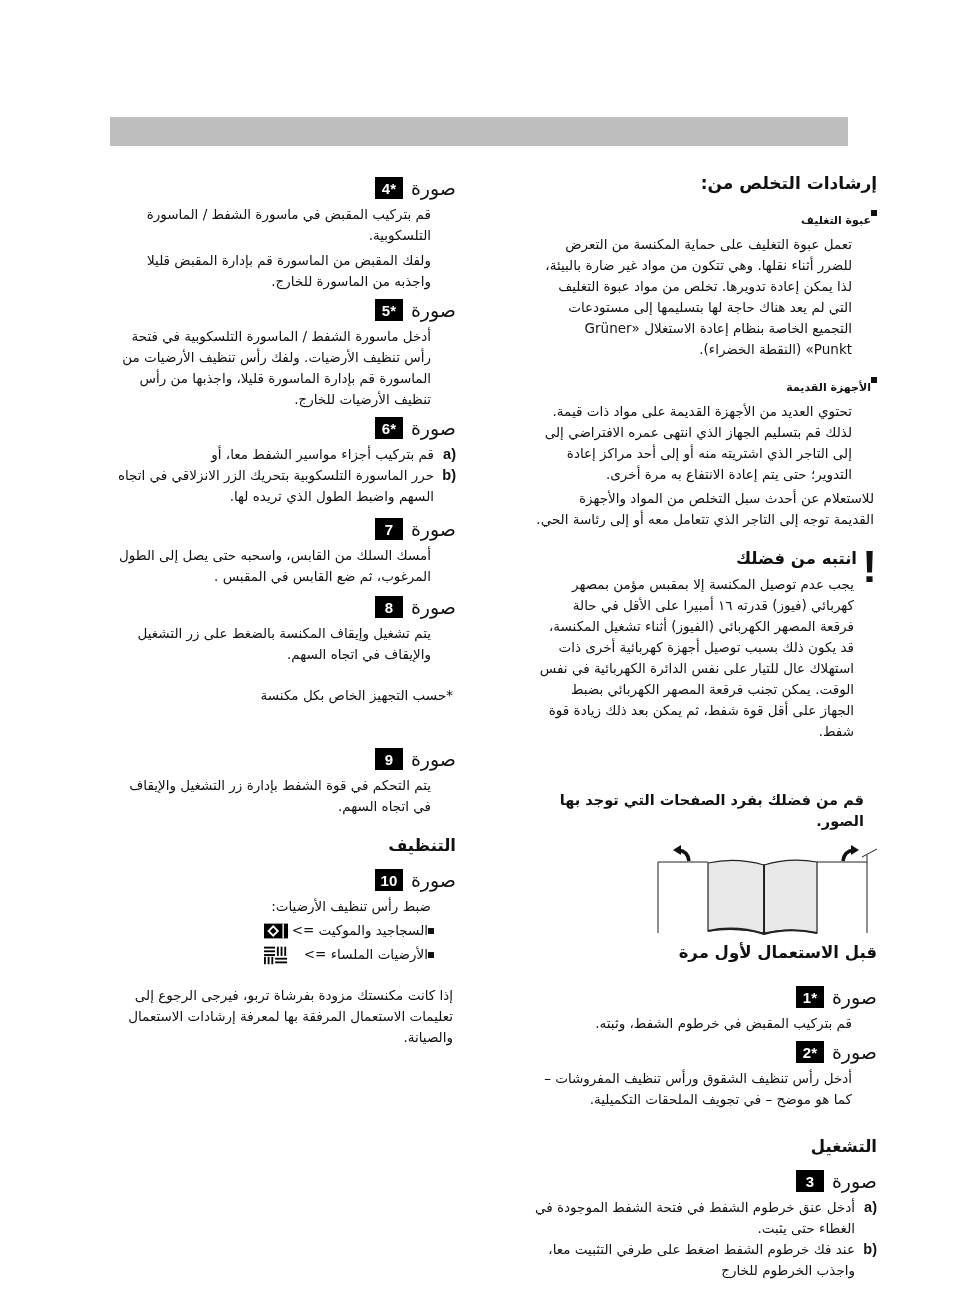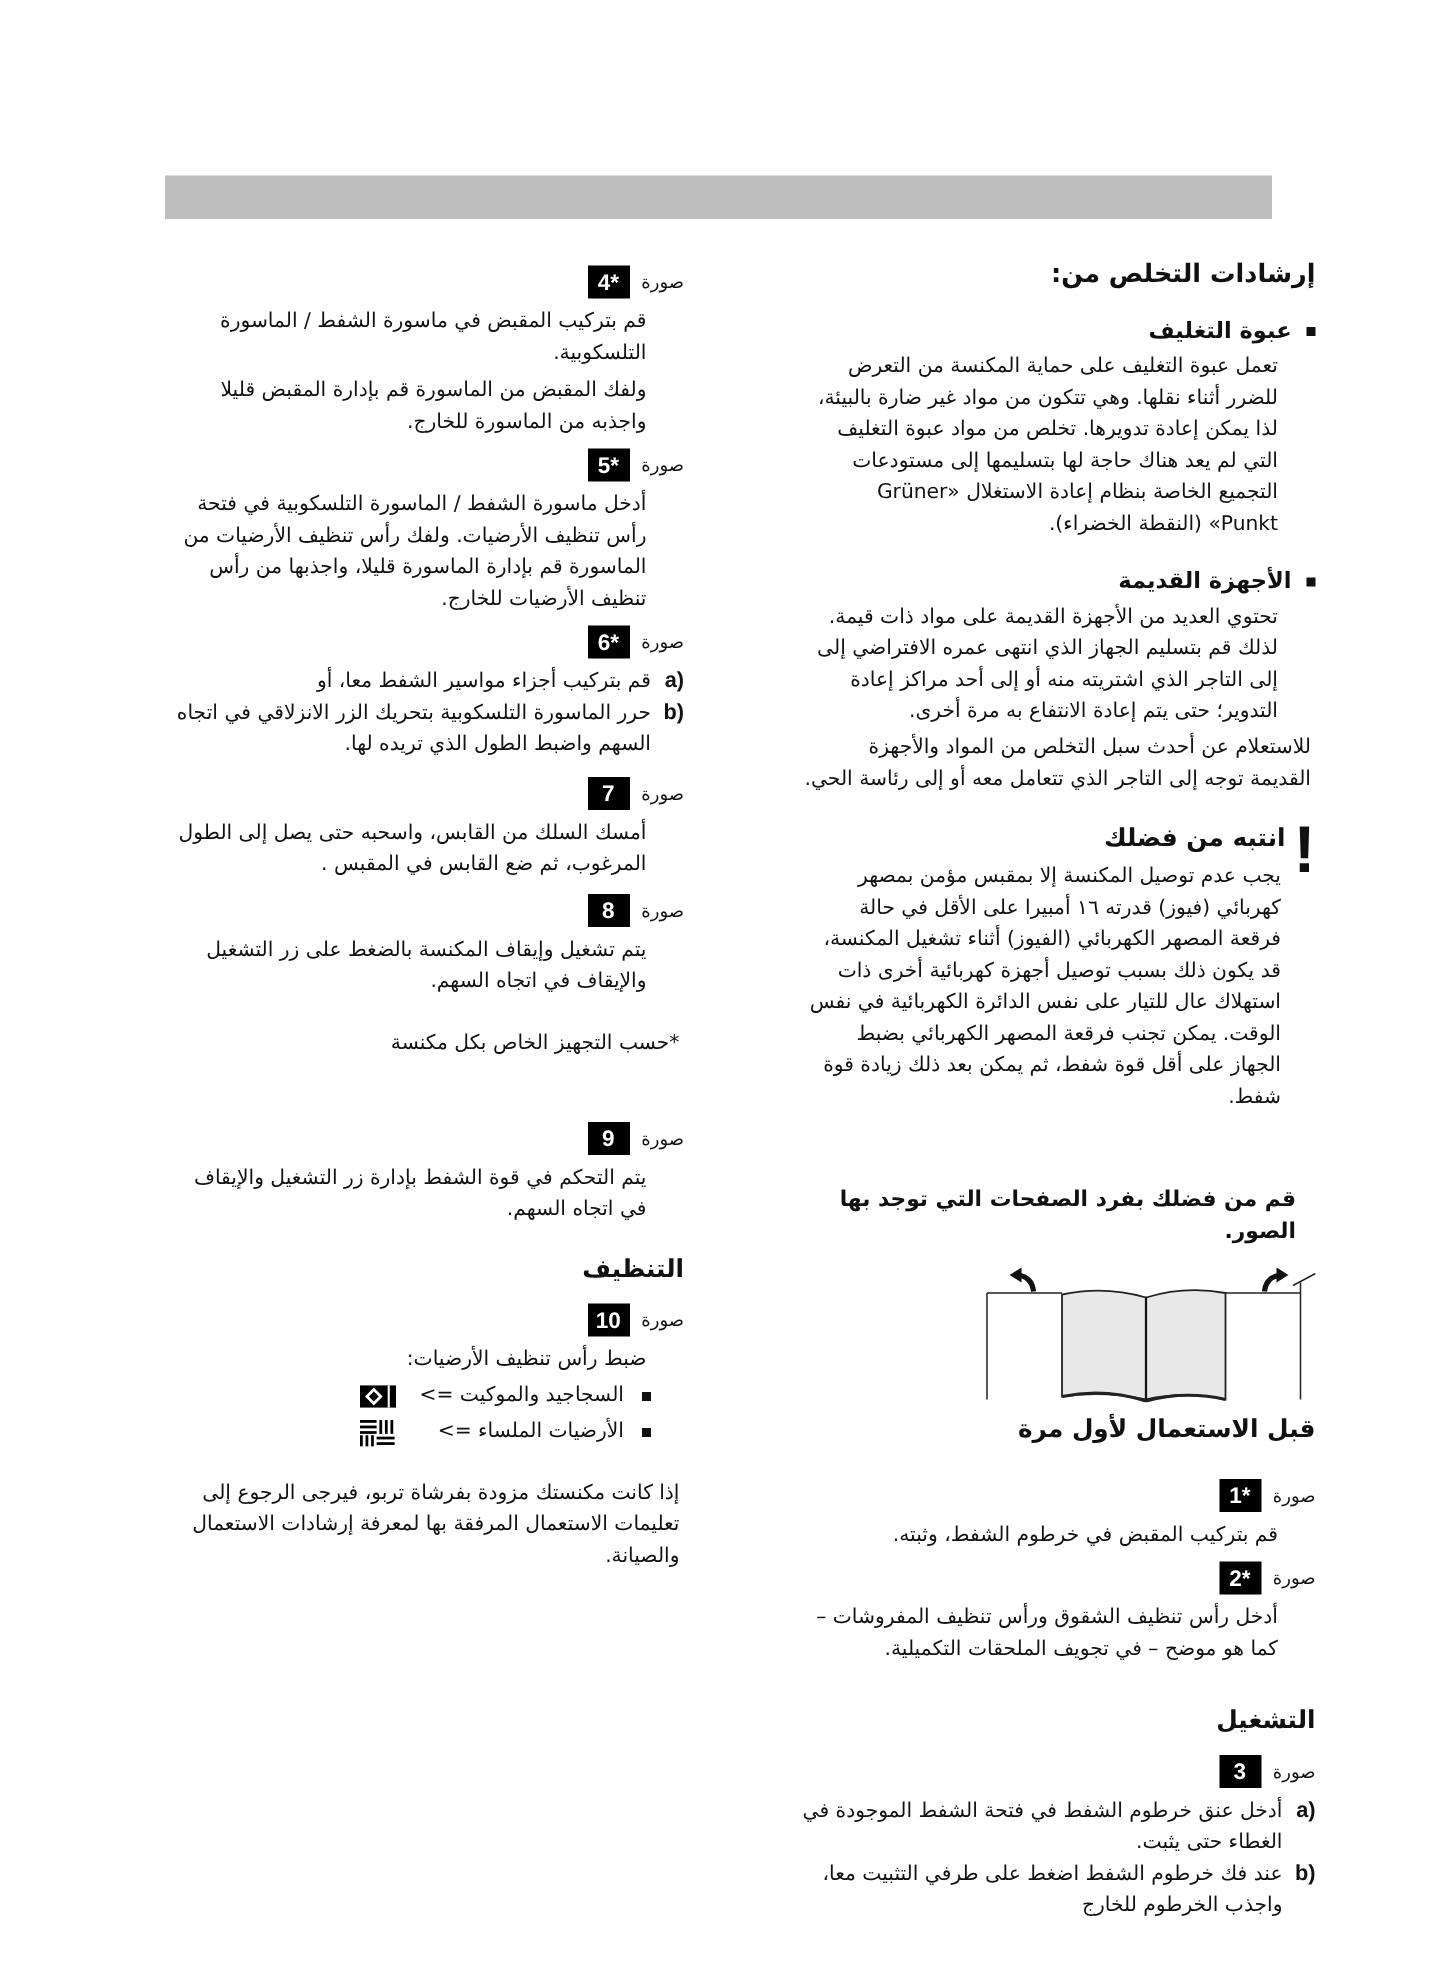--- a/index.html
+++ b/index.html
@@ -18,40 +18,40 @@
   }
   .col-right { left:532px; top:170px; width:345px; }
   .col-left  { left:108px; top:170px; width:348px; }
 
   .h1 { font-size:17px; font-weight:bold; margin:0 0 14px 0; line-height:26px; }
   .h2 { font-size:16.5px; font-weight:bold; margin:0; line-height:24px; }
   .h3 { font-size:14px; font-weight:bold; margin:13px; line-height:21px; }
   .para { margin:3px; }
   .indent { padding-right:22px; }
 
-  .bullet-head { display:flex; align-items:center; gap:10px; font-weight:bold; font-size:15px; margin-bottom:2px; }
+  .bullet-head { display:flex; font-weight:bold; font-size:11px; margin-bottom:2px; }
   .sq { display:inline-block; width:6px; height:6px; background:#111; flex:none; }
 
   .fig-line { display:flex; align-items:center; gap:8px; margin:6px 0 4px 0; height:24px; }
-  .fig-word { font-size:12px; }
+  .fig-word { font-size:19px; }
   .fig-box {
     display:inline-flex; align-items:center; justify-content:center;
     background:#000; color:#fff; font-weight:bold; font-family:"Liberation Sans", sans-serif;
     font-size:15px; min-width:28px; height:22px; padding:0 2px; box-sizing:border-box;
   }
   .ab { display:flex; gap:6px; }
   .ab .lbl { font-weight:bold; font-family:"Liberation Sans", sans-serif; font-size:14.5px; min-width:16px; direction:ltr; }
   .ab .txt { flex:1; }
 
   .warn { display:flex; gap:6px; }
   .warn-icon { font-size:44px; font-weight:bold; line-height:40px; font-family:"Liberation Sans", sans-serif; width:14px; }
   .warn-body { flex:1; }
 
   .book-wrap { position:relative; height:90px; margin:4px 0 6px 0; }
-  .floor-row { display:flex; align-items:center; gap:12px; margin:3px 0; }
+  .floor-row { display:flex; align-items:center; margin:3px 0; }
   .floor-icon { width:24px; height:18px; display:inline-flex; align-items:center; justify-content:center; }
   .sp-a { height:14px; }
   .sp-b { height:22px; }
   .sp-c { height:32px; }
 </style>
 </head>
 <body>
 
 <div class="header-bar"></div>
 

